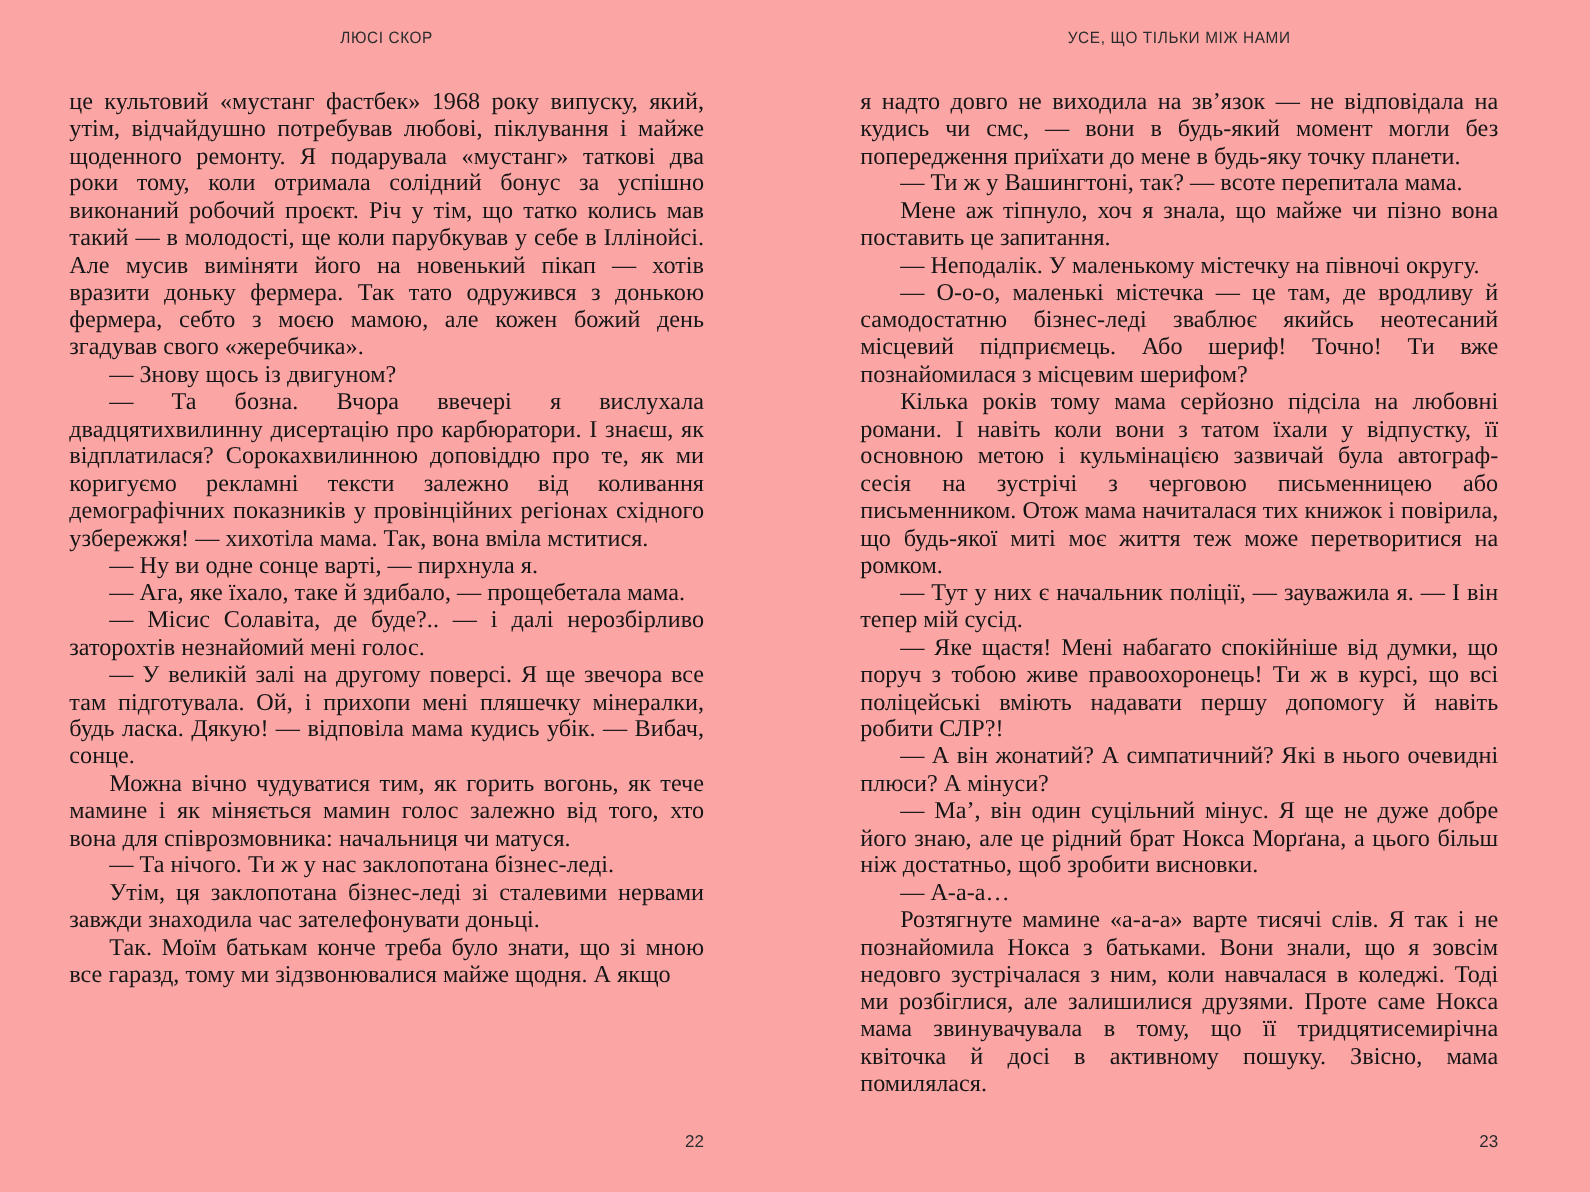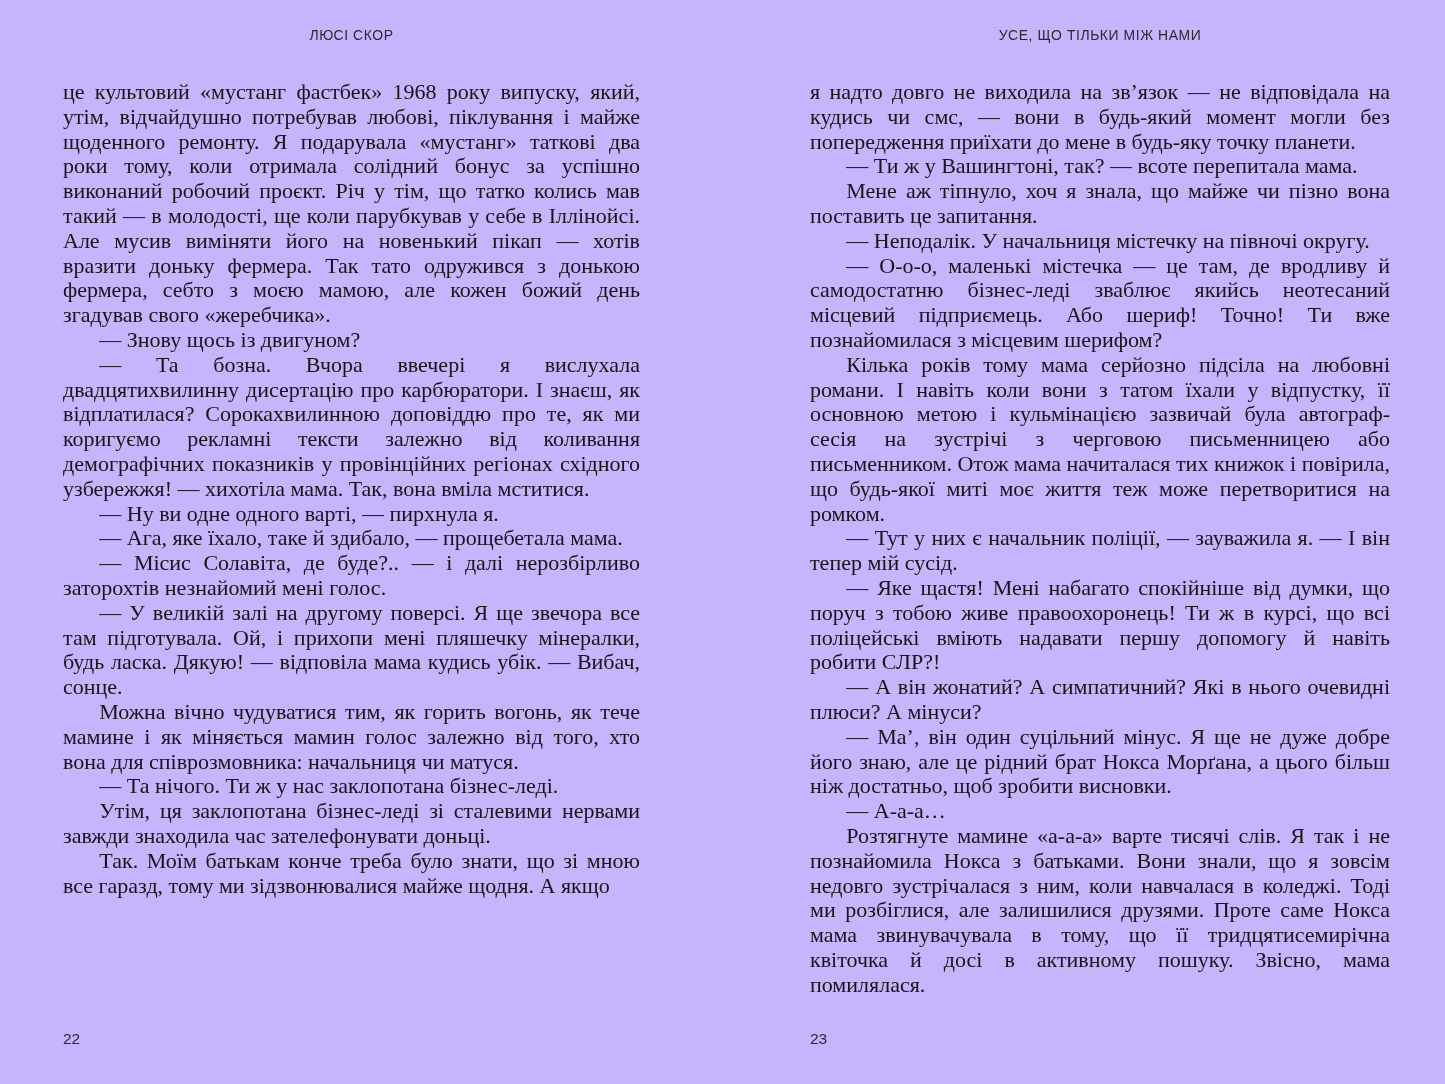--- a/index.html
+++ b/index.html
@@ -11,29 +11,29 @@
     width: 1445px;
     height: 1084px;
     position: relative;
     overflow: hidden;
     font-family: "Liberation Serif", "DejaVu Serif", serif;
     color: #161616;
   }
   .spread {
     position: absolute;
     inset: 0;
-    background: #c4b5fd;
+    background: #fca5a5;
   }
   .page {
     position: absolute;
     top: 0;
     height: 1084px;
   }
   .page.left  { left: 63px;  width: 577px; }
-  .page.right { left: 810px; width: 580px; }
+  .page.right { left: 782px; width: 580px; }
 
   .running-head {
     position: absolute;
     top: 26px;
     left: 0;
     width: 100%;
     text-align: center;
     font-family: "Liberation Sans", "DejaVu Sans", sans-serif;
     font-size: 15px;
     font-weight: 400;
@@ -61,56 +61,56 @@
   }
   .body-text p.para.no-indent {
     text-indent: 0;
   }
 
   .folio {
     position: absolute;
     top: 1030px;
     left: 0;
     width: 100%;
-    text-align: left;
+    text-align: right;
     font-family: "Liberation Sans", "DejaVu Sans", sans-serif;
     font-size: 15.5px;
     color: #2b2b2b;
   }
 </style>
 </head>
 <body>
 
 <div class="spread">
 
   <section class="page left">
     <div class="running-head">ЛЮСІ СКОР</div>
     <div class="body-text" lang="uk">
         <p class="para no-indent">це культовий «мустанг фастбек» 1968 року випуску, який, утім, відчайдушно потребував любові, піклування і майже щоденного ремонту. Я подарувала «мустанг» таткові два роки тому, коли отримала солідний бонус за успішно виконаний робочий проєкт. Річ у тім, що татко колись мав такий — в молодості, ще коли парубкував у себе в Іллінойсі. Але мусив виміняти його на новенький пікап — хотів вразити доньку фермера. Так тато одружився з донькою фермера, себто з моєю мамою, але кожен божий день згадував свого «жеребчика».</p>
         <p class="para">— Знову щось із двигуном?</p>
         <p class="para">— Та бозна. Вчора ввечері я вислухала двадцятихвилинну дисертацію про карбюратори. І знаєш, як відплатилася? Сорокахвилинною доповіддю про те, як ми коригуємо рекламні тексти залежно від коливання демографічних показників у провінційних регіонах східного узбережжя! — хихотіла мама. Так, вона вміла мститися.</p>
-        <p class="para">— Ну ви одне одного варті, — пирхнула я.</p>
+        <p class="para">— Ну ви одне сонце варті, — пирхнула я.</p>
         <p class="para">— Ага, яке їхало, таке й здибало, — прощебетала мама.</p>
         <p class="para">— Місис Солавіта, де буде?.. — і далі нерозбірливо заторохтів незнайомий мені голос.</p>
         <p class="para">— У великій залі на другому поверсі. Я ще звечора все там підготувала. Ой, і прихопи мені пляшечку мінералки, будь ласка. Дякую! — відповіла мама кудись убік. — Вибач, сонце.</p>
         <p class="para">Можна вічно чудуватися тим, як горить вогонь, як тече мамине і як міняється мамин голос залежно від того, хто вона для співрозмовника: начальниця чи матуся.</p>
         <p class="para">— Та нічого. Ти ж у нас заклопотана бізнес-леді.</p>
         <p class="para">Утім, ця заклопотана бізнес-леді зі сталевими нервами завжди знаходила час зателефонувати доньці.</p>
         <p class="para">Так. Моїм батькам конче треба було знати, що зі мною все гаразд, тому ми зідзвонювалися майже щодня. А якщо</p>
       </div>
     <div class="folio">22</div>
   </section>
 
   <section class="page right">
     <div class="running-head">УСЕ, ЩО ТІЛЬКИ МІЖ НАМИ</div>
     <div class="body-text" lang="uk">
         <p class="para no-indent">я надто довго не виходила на зв’язок — не відповідала на кудись чи смс, — вони в будь-який момент могли без попередження приїхати до мене в будь-яку точку планети.</p>
         <p class="para">— Ти ж у Вашингтоні, так? — всоте перепитала мама.</p>
         <p class="para">Мене аж тіпнуло, хоч я знала, що майже чи пізно вона поставить це запитання.</p>
-        <p class="para">— Неподалік. У начальниця містечку на півночі округу.</p>
+        <p class="para">— Неподалік. У маленькому містечку на півночі округу.</p>
         <p class="para">— О-о-о, маленькі містечка — це там, де вродливу й самодостатню бізнес-леді зваблює якийсь неотесаний місцевий підприємець. Або шериф! Точно! Ти вже познайомилася з місцевим шерифом?</p>
         <p class="para">Кілька років тому мама серйозно підсіла на любовні романи. І навіть коли вони з татом їхали у відпустку, її основною метою і кульмінацією зазвичай була автограф-сесія на зустрічі з черговою письменницею або письменником. Отож мама начиталася тих книжок і повірила, що будь-якої миті моє життя теж може перетворитися на ромком.</p>
         <p class="para">— Тут у них є начальник поліції, — зауважила я. — І він тепер мій сусід.</p>
         <p class="para">— Яке щастя! Мені набагато спокійніше від думки, що поруч з тобою живе правоохоронець! Ти ж в курсі, що всі поліцейські вміють надавати першу допомогу й навіть робити СЛР?!</p>
         <p class="para">— А він жонатий? А симпатичний? Які в нього очевидні плюси? А мінуси?</p>
         <p class="para">— Ма’, він один суцільний мінус. Я ще не дуже добре його знаю, але це рідний брат Нокса Морґана, а цього більш ніж достатньо, щоб зробити висновки.</p>
         <p class="para">— А-а-а…</p>
         <p class="para">Розтягнуте мамине «а-а-а» варте тисячі слів. Я так і не познайомила Нокса з батьками. Вони знали, що я зовсім недовго зустрічалася з ним, коли навчалася в коледжі. Тоді ми розбіглися, але залишилися друзями. Проте саме Нокса мама звинувачувала в тому, що її тридцятисемирічна квіточка й досі в активному пошуку. Звісно, мама помилялася.</p>
       </div>
     <div class="folio">23</div>

